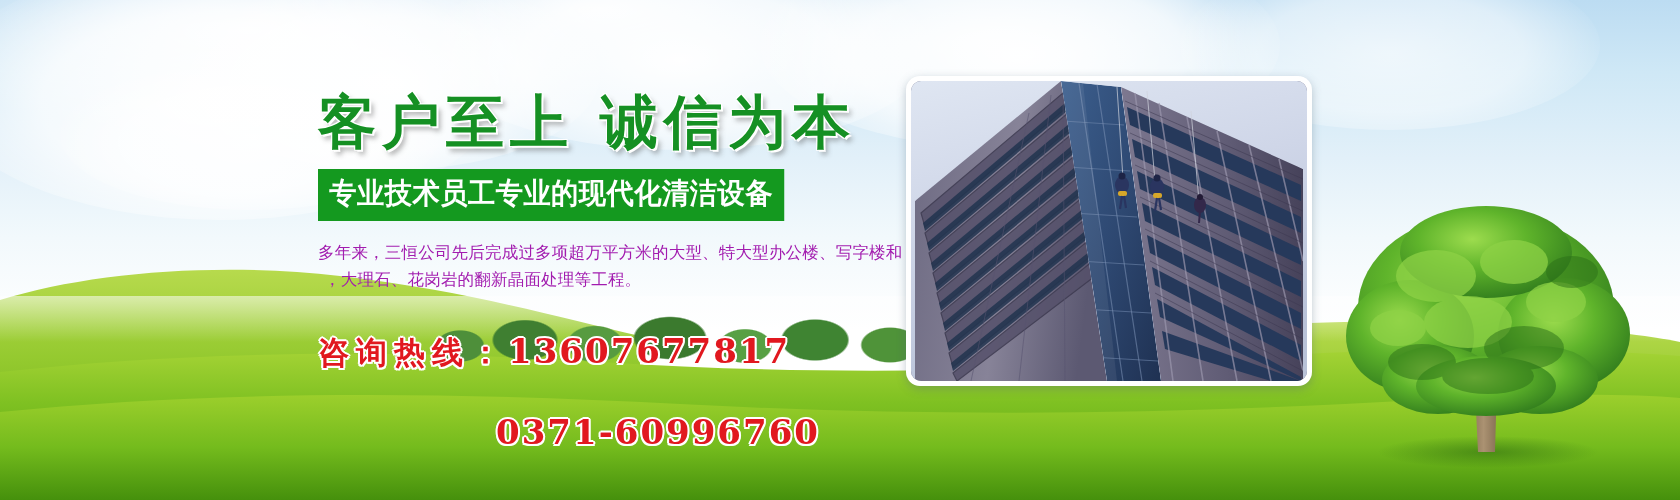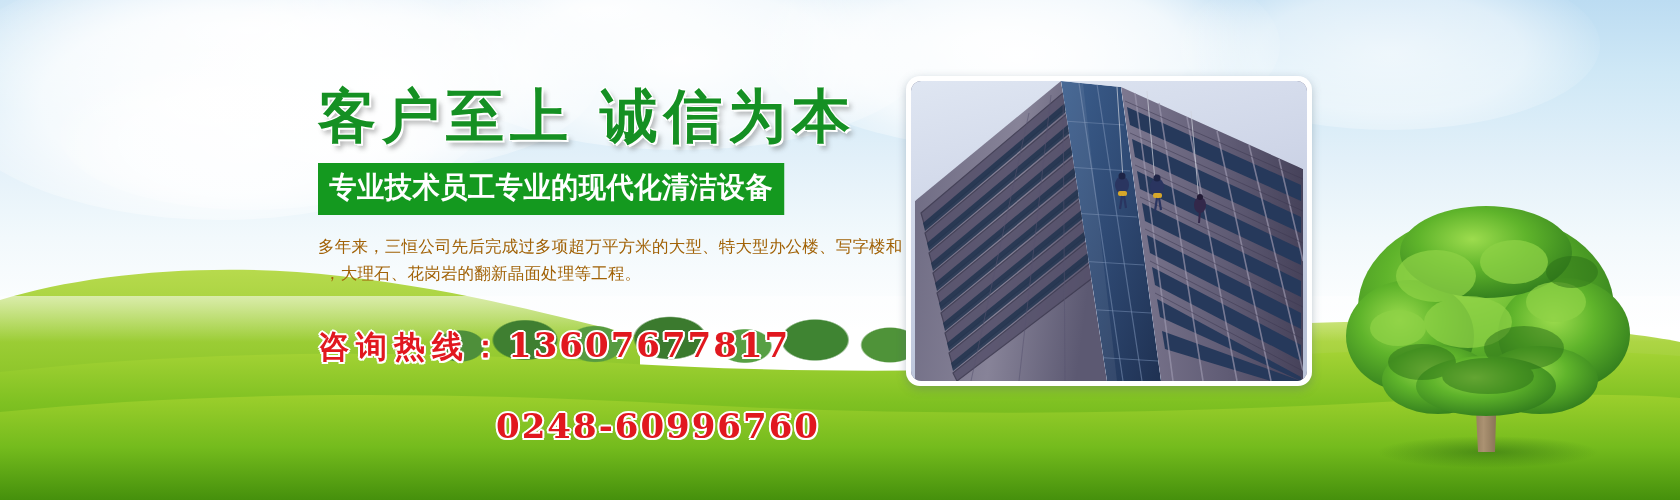--- a/index.html
+++ b/index.html
@@ -48,21 +48,21 @@
       radial-gradient(ellipse 54px 33px at 385px 40px, #3f8432 0%, #3f8432 60%, rgba(63,132,50,0) 64%),
       radial-gradient(ellipse 48px 29px at 460px 45px, #4f9339 0%, #4f9339 58%, rgba(79,147,57,0) 62%),
       radial-gradient(ellipse 50px 30px at 525px 42px, #44893a 0%, #44893a 58%, rgba(68,137,58,0) 62%);
     filter:blur(.4px);
   }
 
   
   .bigtree { position:absolute; left:1318px; top:190px; width:330px; height:280px; }
 
   
-  .content { position:absolute; left:318px; top:86px; width:580px; }
+  .content { position:absolute; left:318px; top:92px; width:580px; }
 
   .headline {
     font-family:"DejaVu Serif","Liberation Serif",serif;
     font-size:58px; font-weight:700; line-height:1.05;
     color:#159023; letter-spacing:6px; white-space:nowrap;
     text-shadow:
       2px 2px 0 #ffffff, -1px -1px 0 #ffffff, 1px -1px 0 #ffffff, -1px 1px 0 #ffffff,
       4px 5px 5px rgba(90,90,90,.45);
   }
   .headline .gap { display:inline-block; width:26px; }
@@ -71,21 +71,21 @@
     display:inline-block; margin-top:16px;
     background:#14991f; padding:5px 12px 7px 12px;
     color:#ffffff; font-size:29px; font-weight:700;
     letter-spacing:.5px; white-space:nowrap;
     font-family:"DejaVu Sans","Liberation Sans",sans-serif;
     transform:scaleX(.94); transform-origin:left center;
   }
 
   .paragraph {
     margin-top:18px; width:562px;
-    color:#a16207; font-size:16.5px; line-height:27px;
+    color:#a21caf; font-size:16.5px; line-height:27px;
     letter-spacing:.2px;
     font-family:"DejaVu Sans","Liberation Sans",sans-serif;
   }
   .paragraph div { white-space:nowrap; }
   .paragraph div.indent { text-indent:6px; }
 
   .hotline-wrap { margin-top:20px; }
   .hotline {
     font-family:"DejaVu Serif","Liberation Serif",serif;
     font-size:31px; font-weight:700; color:#e1181f;
@@ -217,21 +217,21 @@
     <div class="paragraph">
       <div>多年来，三恒公司先后完成过多项超万平方米的大型、特大型办公楼、写字楼和</div>
       <div class="indent">，大理石、花岗岩的翻新晶面处理等工程。</div>
     </div>
 
     <div class="hotline-wrap">
       <div class="hotline">
         <span class="lbl">咨询热线：</span><span class="num">13607677817</span>
       </div>
       <div class="hotline second">
-        <span class="num">0248-60996760</span>
+        <span class="num">0371-60996760</span>
       </div>
     </div>
 
   </div>
 
   <div class="photo-card">
     <div class="photo-inner">
       <svg viewBox="0 0 396 300" preserveAspectRatio="xMidYMid slice">
         <defs>
           <linearGradient id="pSky" x1="0" y1="0" x2="0.3" y2="1">

